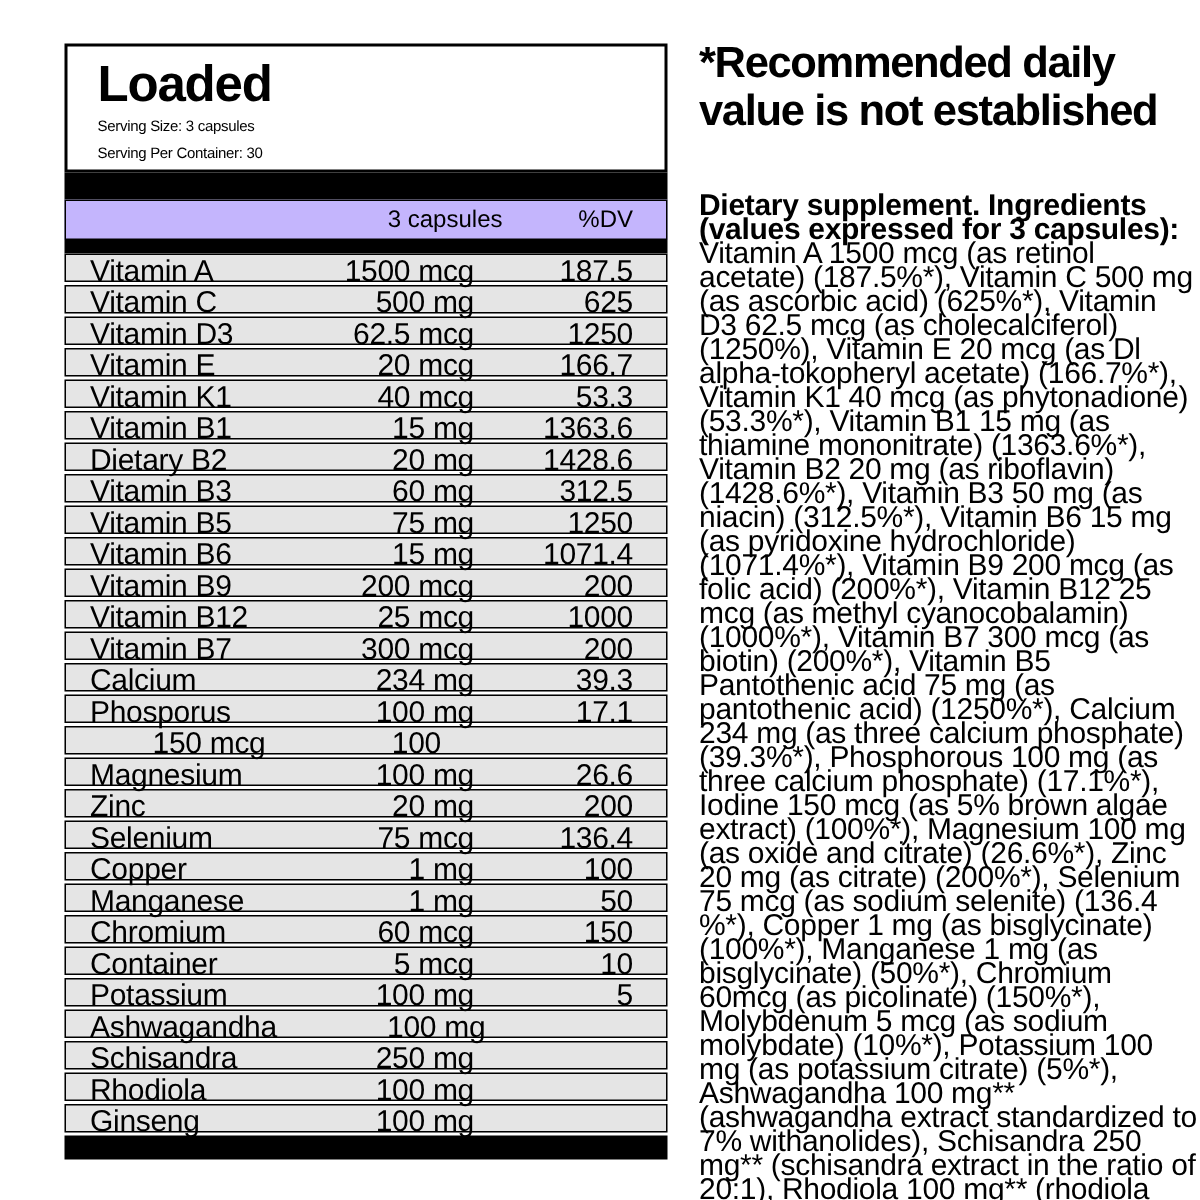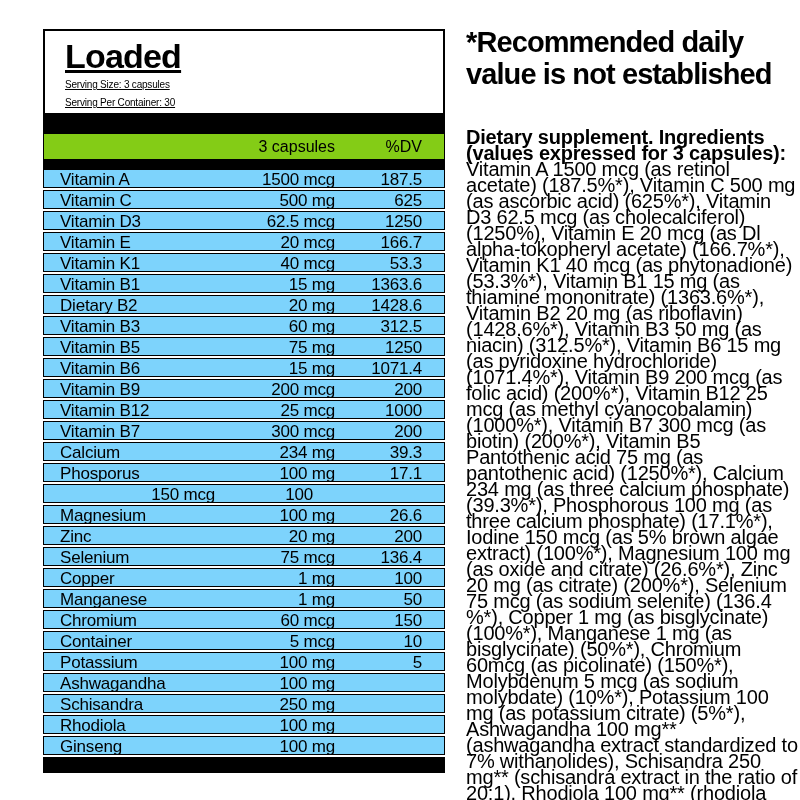--- a/index.html
+++ b/index.html
@@ -5,43 +5,43 @@
   * { margin:0; padding:0; box-sizing:border-box; }
   html,body { background:#ffffff; }
   .page {
     position:relative; width:800px; height:800px; background:#ffffff;
     font-family:"Liberation Sans", sans-serif; color:#000000; overflow:hidden;
   }
 
   
   .label { position:absolute; left:43px; top:29px; width:402px; }
   .label-header {
-    border:2px solid #000; height:86px; padding:5px 10px 0 20px;text-decoration:underline;
+    border:2px solid #000; height:86px; padding:5px 10px 0 20px;
   }
   .label-title {
     font-size:34px; font-weight:bold; letter-spacing:-0.8px; line-height:40px;
   }
   .serving-line { font-size:10px; line-height:18px; letter-spacing:-0.2px; }
 
   .bar { background:#000; width:100%; }
   .bar-top { height:18px; }
   .bar-mid { height:9px; }
   .bar-bottom { height:16px; }
 
   .grid-row { display:grid; grid-template-columns:1fr 120px 109px; align-items:center; }
   .col-header {
-    border:1.5px solid #000; height:27px; font-size:16px; background:#84cc16;
+    border:1.5px solid #000; height:27px; font-size:16px; background:#c4b5fd;
   }
   .cell-name { padding-left:16px; text-align:left; }
   .cell-amount { text-align:right; }
   .cell-dv { text-align:right; padding-right:22px; }
 
   .rows .row {
-    border:1.5px solid #000; height:19px; margin-bottom:2px; background:#7dd3fc;
-    font-size:17px; letter-spacing:-0.2px;
+    border:1.5px solid #000; height:19px; margin-bottom:2px; background:#e5e5e5;
+    font-size:20px; letter-spacing:-0.2px;gap:19px;
   }
   .rows .row:last-child { margin-bottom:0; }
   .rows { margin-bottom:2px; }
 
   
   .info { position:absolute; left:466px; top:26px; width:334px; }
   .info-heading {
     font-size:29px; font-weight:bold; line-height:32px; letter-spacing:-0.9px;
   }
   .info-body {

